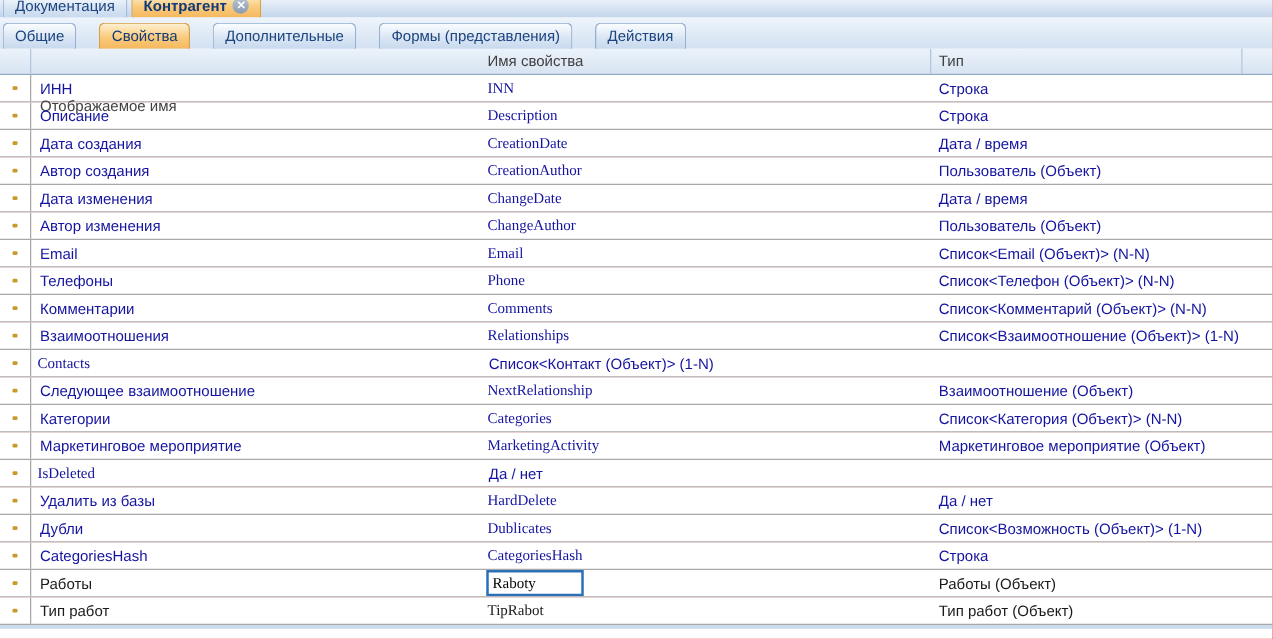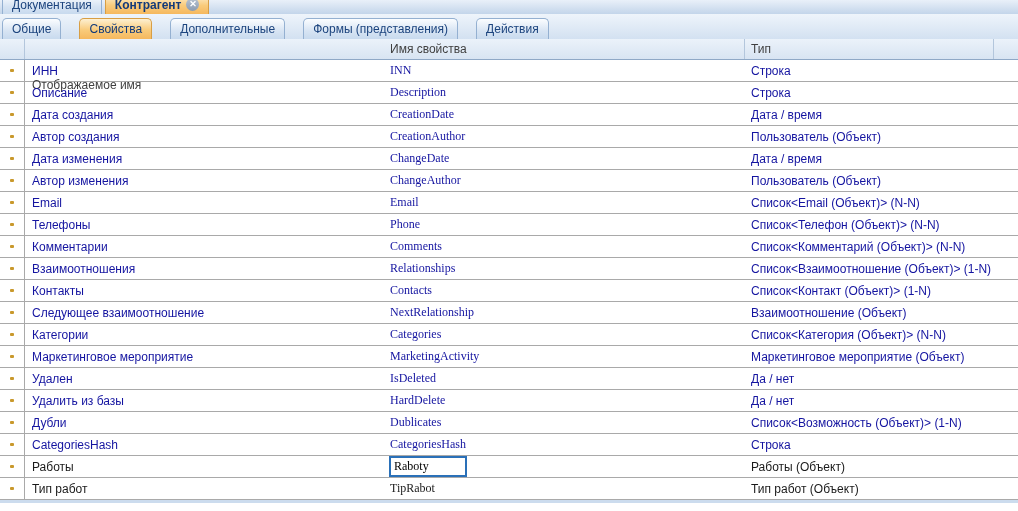--- a/index.html
+++ b/index.html
@@ -280,23 +280,20 @@
     <div class="cell c3">
         <span class="cell-text">Список&lt;Взаимоотношение (Объект)&gt; (1-N)</span>
       </div>
     <div class="cell fill"></div>
   </div>
 
   <div class="row">
     <div class="cell ind">
       <span class="dash"></span>
     </div>
-    <div class="cell c1">
-        <span class="cell-text">Контакты</span>
-      </div>
     <div class="cell c2">
         <span class="cell-text">Contacts</span>
       </div>
     <div class="cell c3">
         <span class="cell-text">Список&lt;Контакт (Объект)&gt; (1-N)</span>
       </div>
     <div class="cell fill"></div>
   </div>
 
   <div class="row">
@@ -344,23 +341,20 @@
     <div class="cell c3">
         <span class="cell-text">Маркетинговое мероприятие (Объект)</span>
       </div>
     <div class="cell fill"></div>
   </div>
 
   <div class="row">
     <div class="cell ind">
       <span class="dash"></span>
     </div>
-    <div class="cell c1">
-        <span class="cell-text">Удален</span>
-      </div>
     <div class="cell c2">
         <span class="cell-text">IsDeleted</span>
       </div>
     <div class="cell c3">
         <span class="cell-text">Да / нет</span>
       </div>
     <div class="cell fill"></div>
   </div>
 
   <div class="row">

